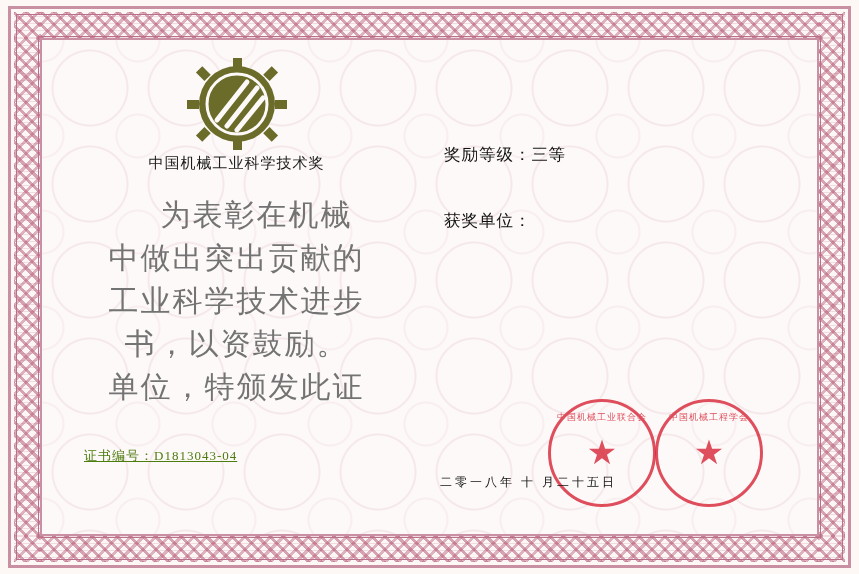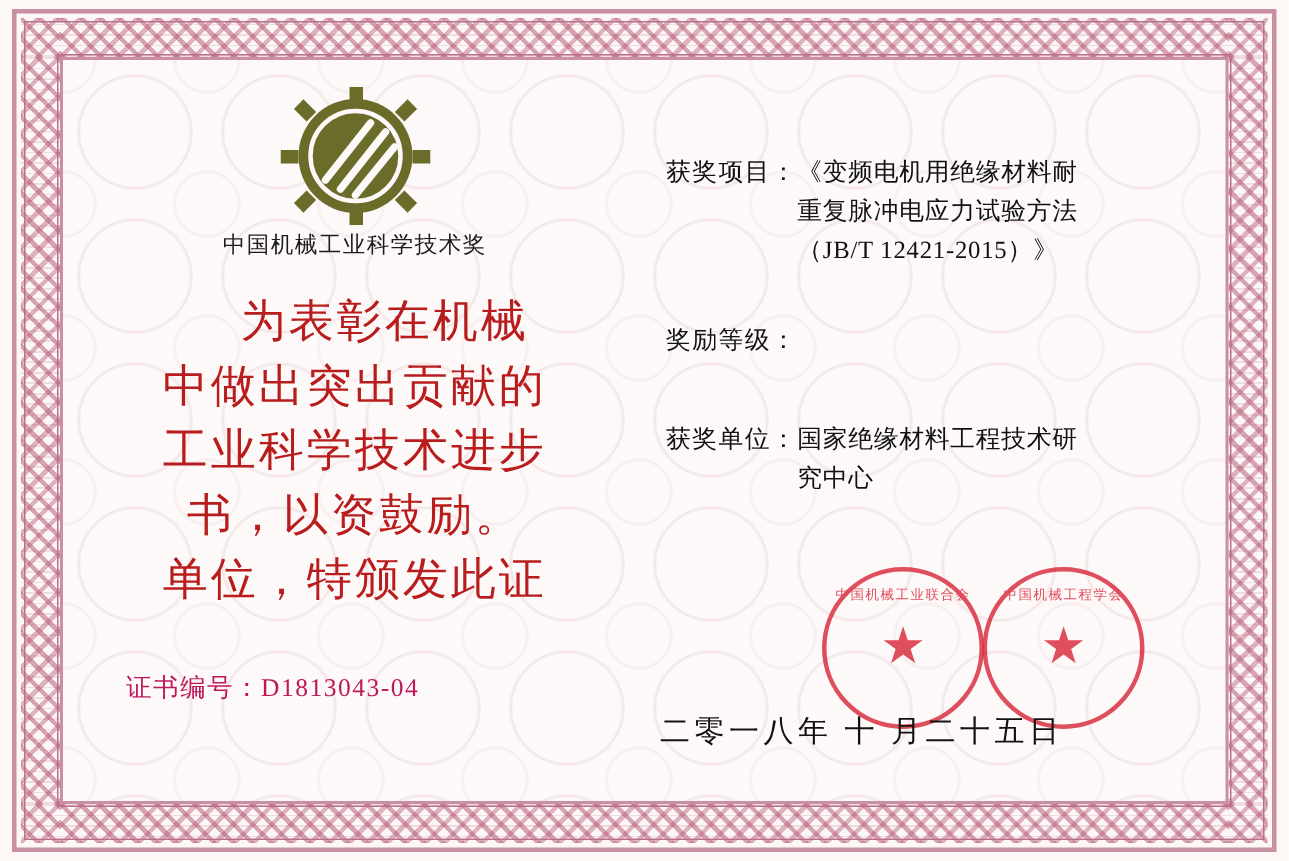--- a/index.html
+++ b/index.html
@@ -99,36 +99,37 @@
     font-size: 15px;
     color: #1b1b1b;
     letter-spacing: 1px;
     margin-top: 2px;
   }
   .citation {
     margin-top: 20px;
     font-family: "Liberation Serif", serif;
     font-size: 30px;
     line-height: 43px;
-    color: #b91c1c;
+    color: #737373;
     letter-spacing: 2px;
     text-align: center;
     padding: 0 14px;
   }
   .citation div { white-space: nowrap; }
   .citation .indent { text-indent: 40px; }
 
   .cert-number {
     position: absolute;
     left: 40px;
     top: 405px;
-    font-size: 17px;
-    color: #be185d;
+    font-size: 13px;
+    color: #4d7c0f;
     letter-spacing: 1px;
     white-space: nowrap;
+    text-decoration: underline;
   }
 
   
   .right-col {
     position: absolute;
     left: 400px;
     top: 60px;
     width: 330px;
     font-size: 16.5px;
     color: #111111;
@@ -142,27 +143,27 @@
     white-space: nowrap;
     flex: 0 0 auto;
     letter-spacing: 1px;
   }
   .field-value {
     flex: 1 1 auto;
     letter-spacing: 0.5px;
   }
   .field-value div { white-space: nowrap; }
   .field-project { margin-bottom: 34px; }
-  .field-level { margin-bottom: 40px; }
+  .field-level { margin-bottom: 40px; margin-top: 40px; }
 
   
   .seals {
     position: absolute;
     left: 396px;
-    top: 336px;
+    top: 357px;
     width: 330px;
     height: 140px;
   }
   .seal {
     position: absolute;
     width: 102px;
     height: 102px;
     border: 3px solid #d8293a;
     border-radius: 50%;
     opacity: 0.82;
@@ -184,21 +185,21 @@
     color: #d8293a;
     font-size: 9px;
     letter-spacing: 1px;
   }
   .seal-text-top { top: 9px; }
 
   .date-line {
     position: absolute;
     left: 396px;
     top: 432px;
-    font-size: 20px;
+    font-size: 12px;
     color: #111111;
     letter-spacing: 3px;
     white-space: nowrap;
   }
 </style>
 </head>
 <body>
 
 <div class="certificate">
 
@@ -247,39 +248,28 @@
         <div>单位，特颁发此证</div>
       </div>
     </div>
 
     <div class="cert-number">
       <span>证书编号：</span><span>D1813043-04</span>
     </div>
 
     <div class="right-col">
 
-      <div class="field field-project">
-        <div class="field-label">获奖项目：</div>
-        <div class="field-value">
-          <div>《变频电机用绝缘材料耐</div>
-          <div>重复脉冲电应力试验方法</div>
-          <div>（JB/T 12421-2015）》</div>
-        </div>
-      </div>
 
       <div class="field field-level">
         <div class="field-label">奖励等级：</div>
+        <div class="field-value">三等</div>
       </div>
 
       <div class="field">
         <div class="field-label">获奖单位：</div>
-        <div class="field-value">
-          <div>国家绝缘材料工程技术研</div>
-          <div>究中心</div>
-        </div>
       </div>
     </div>
 
     <div class="seals">
       <div class="seal seal-1">
         <div class="seal-text-top">中国机械工业联合会</div>
         <div class="star">★</div>
       </div>
       <div class="seal seal-2">
         <div class="seal-text-top">中国机械工程学会</div>

